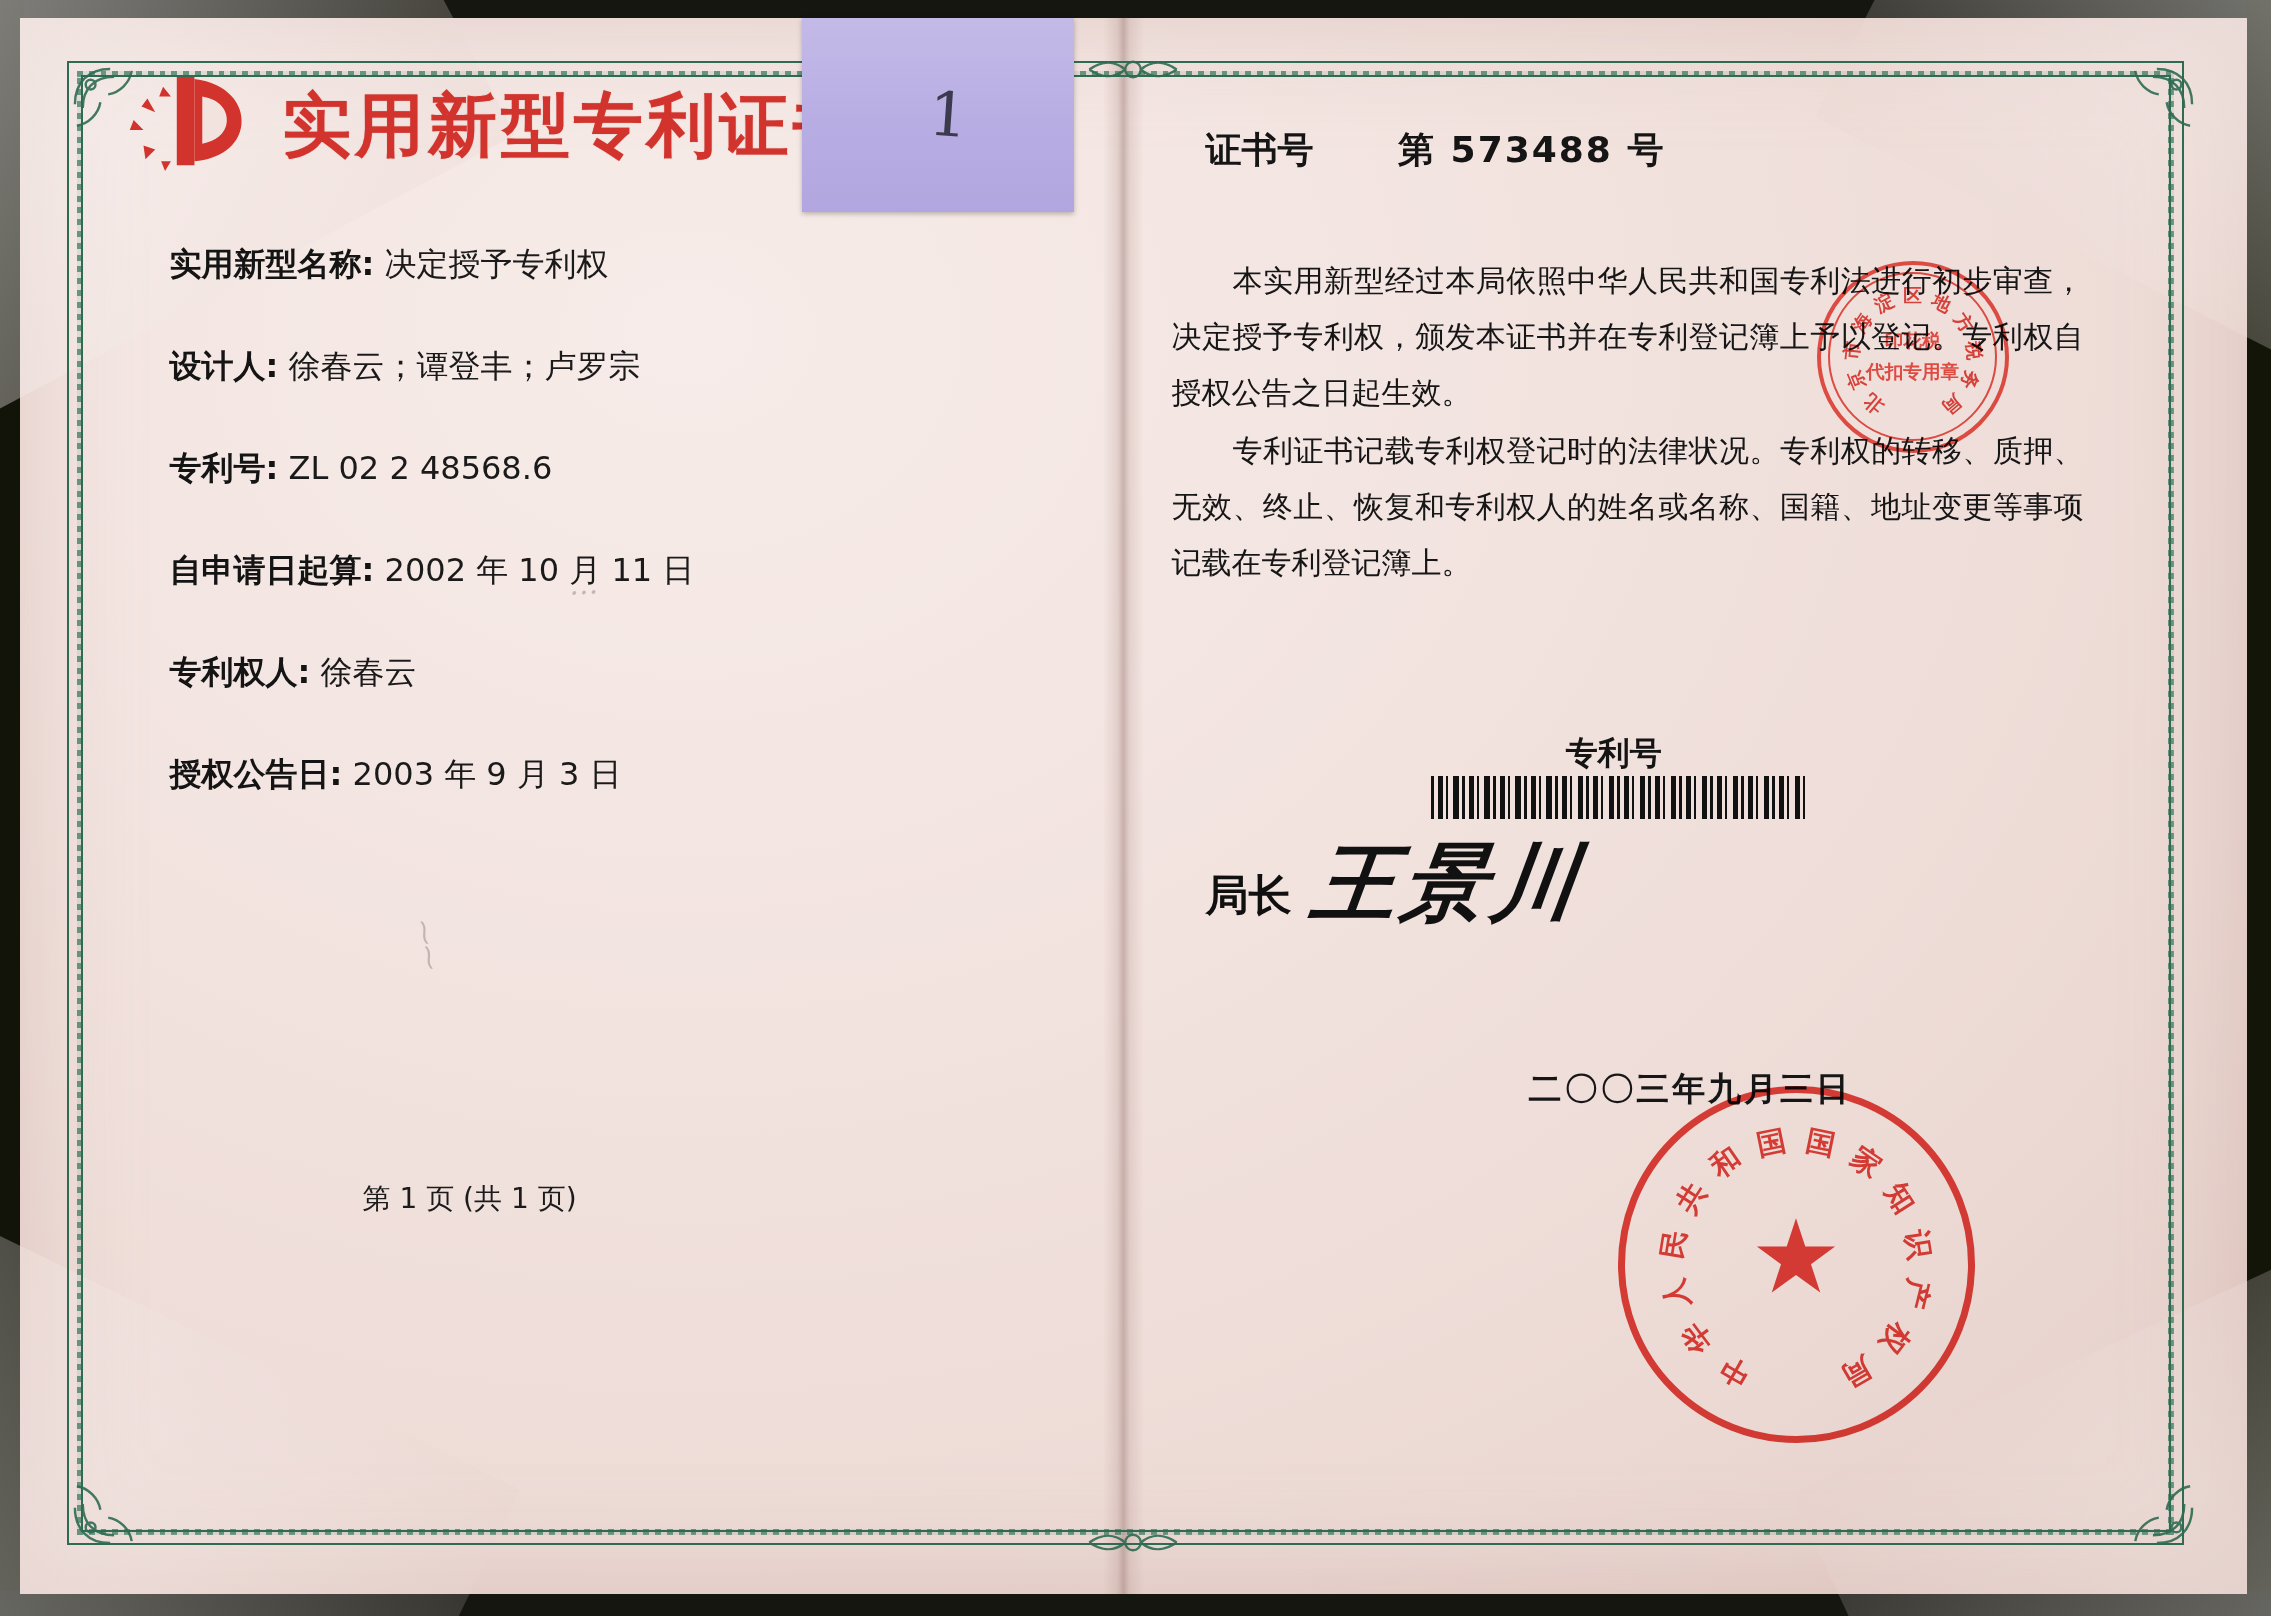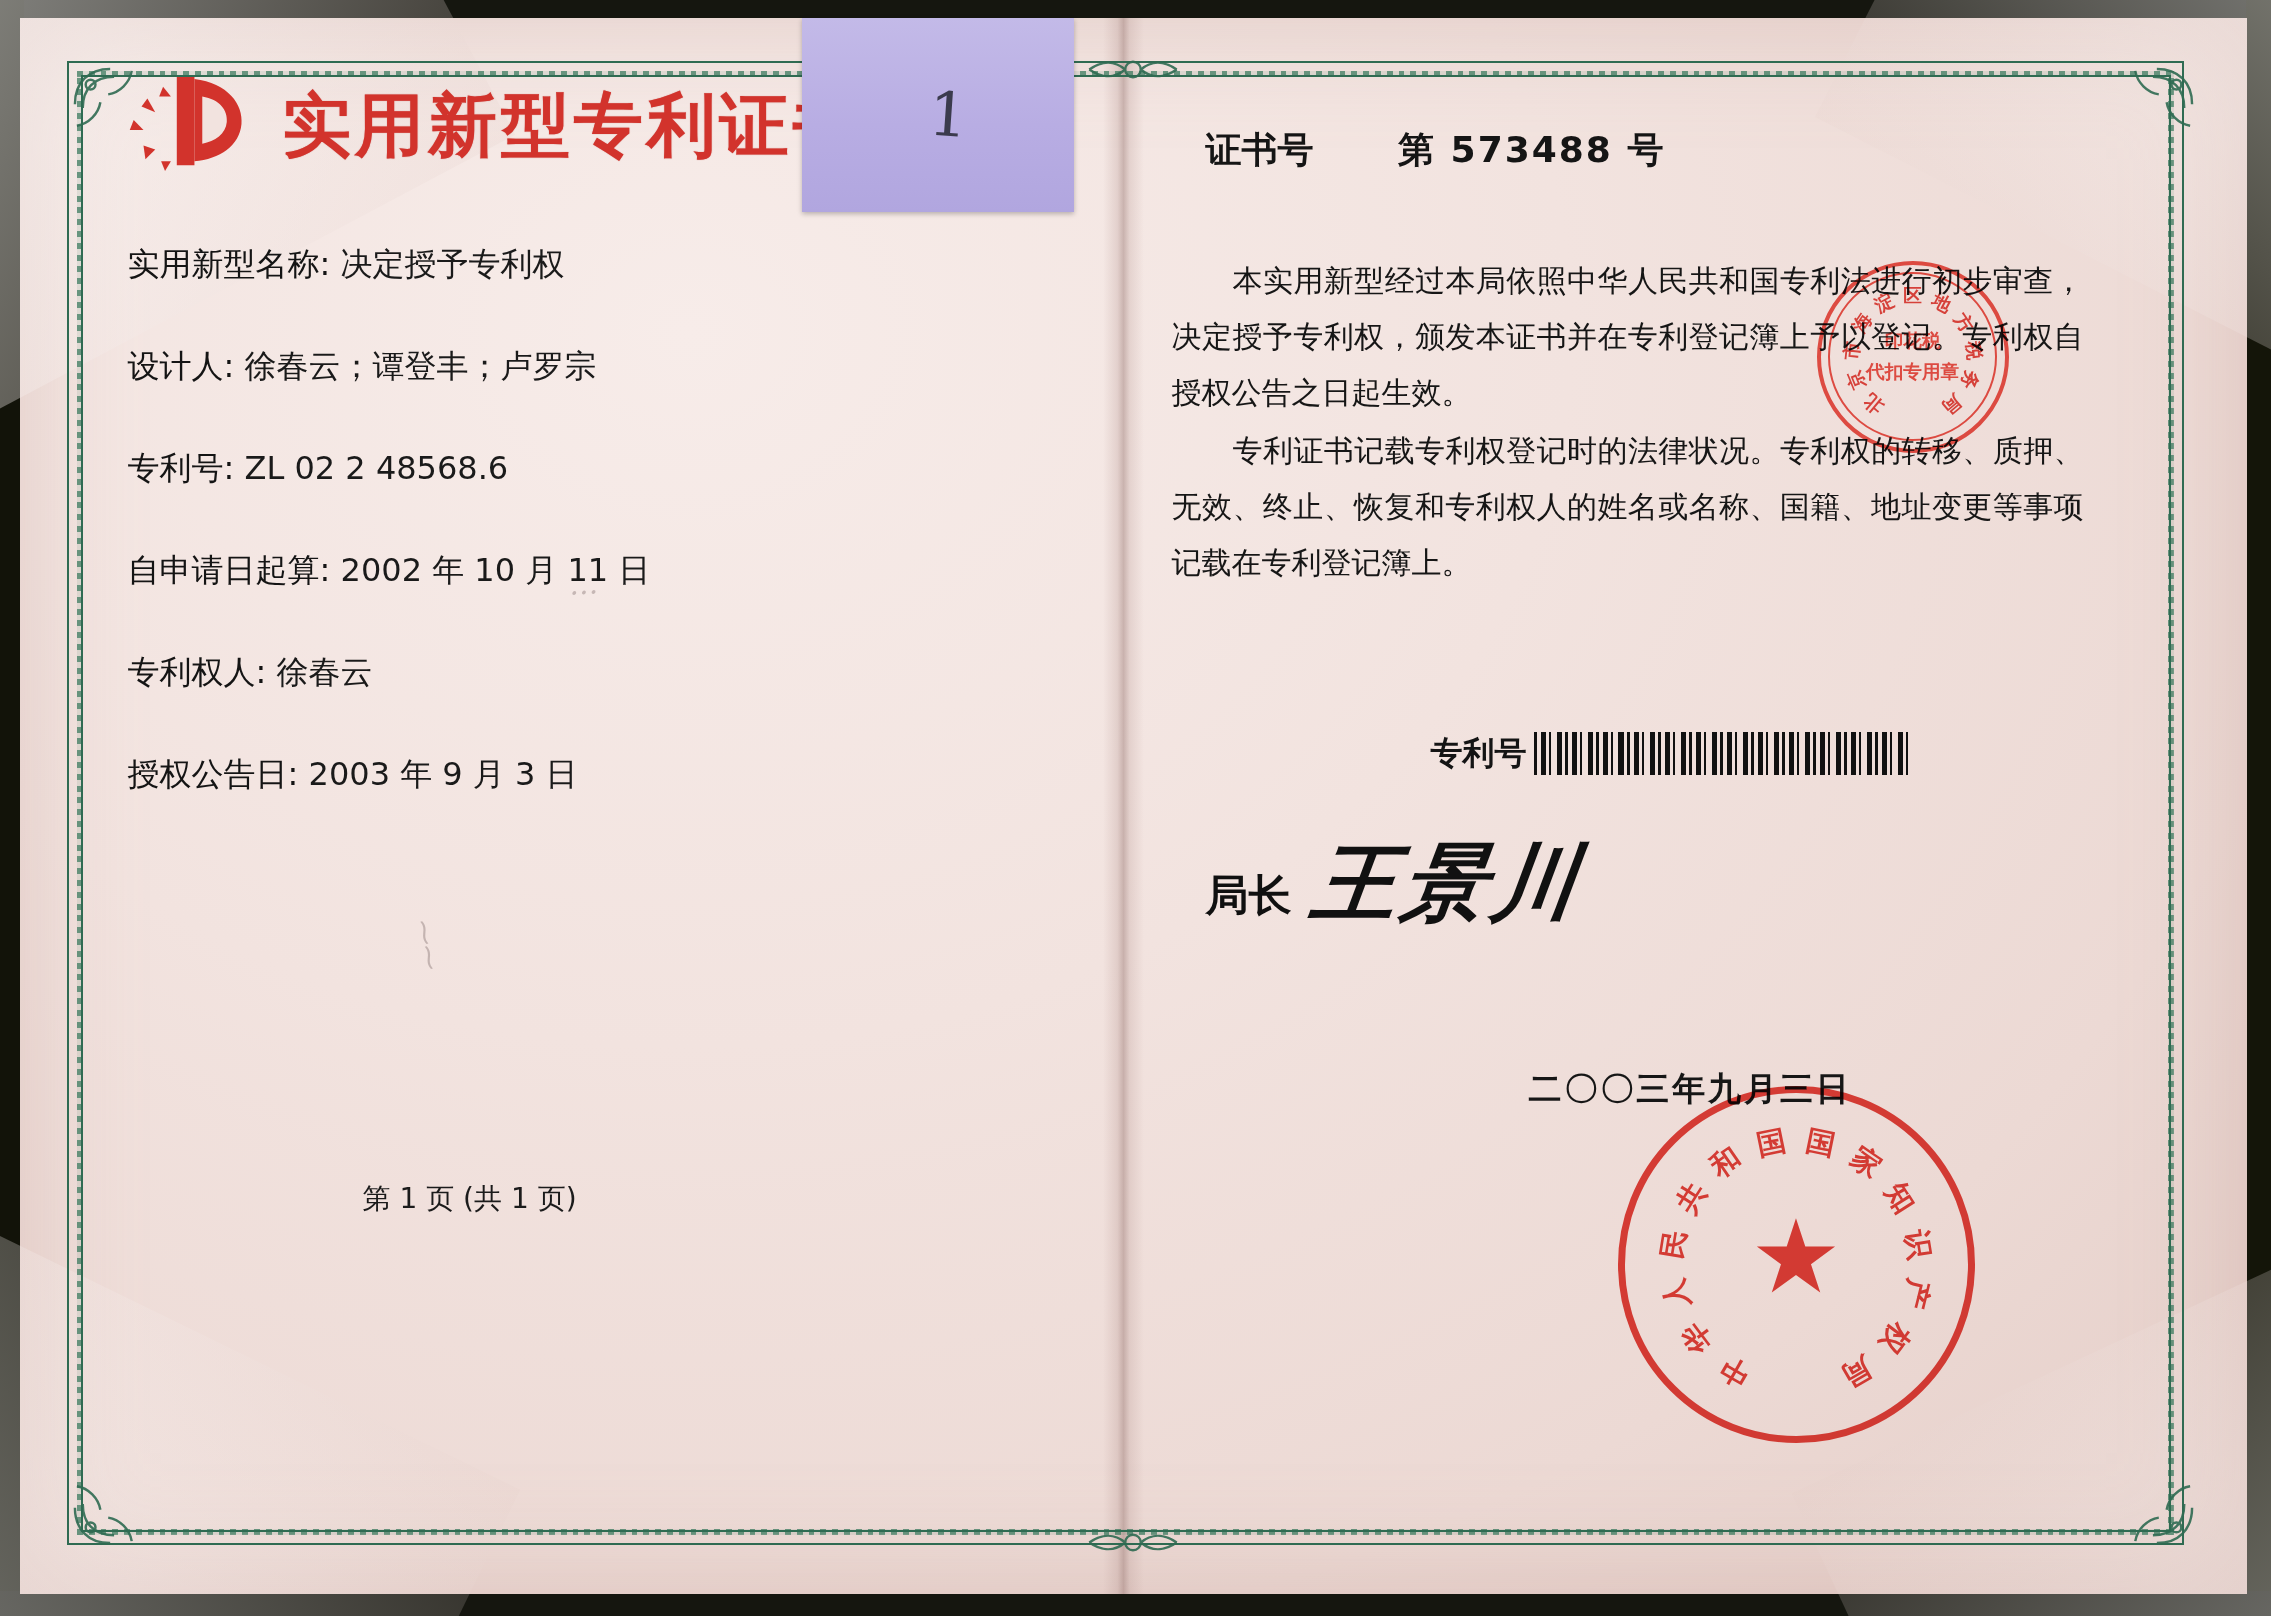--- a/index.html
+++ b/index.html
@@ -208,22 +208,23 @@
     width: 863px;
   }
   .field {
     margin-bottom: 58px;
     font-size: 32px;
     color: #1c1c1c;
     font-family: "DejaVu Sans", sans-serif;
     white-space: nowrap;
   }
   .field .flabel {
-    font-weight: normal;
+    font-weight: bold;
     color: #141414;
+    margin-left: 42px;
   }
   .field .fvalue {
     font-weight: normal;
     color: #1a1a1a;
   }
   .page-number {
     position: absolute;
     left: 284px;
     top: 1162px;
     font-size: 28px;
@@ -262,20 +263,21 @@
     text-align: justify;
   }
   .body-text p { margin: 0 0 2px 0; text-indent: 61px; }
 
   .barcode-row {
     position: absolute;
     left: 294px;
     top: 714px;
     display: flex;
     align-items: center;
+    flex-direction: column;
   }
   .barcode-label {
     font-size: 32px;
     font-weight: bold;
     color: #141414;
     margin-right: 7.8px;
     font-family: "DejaVu Sans", sans-serif;
   }
   .barcode {
     height: 43px;

